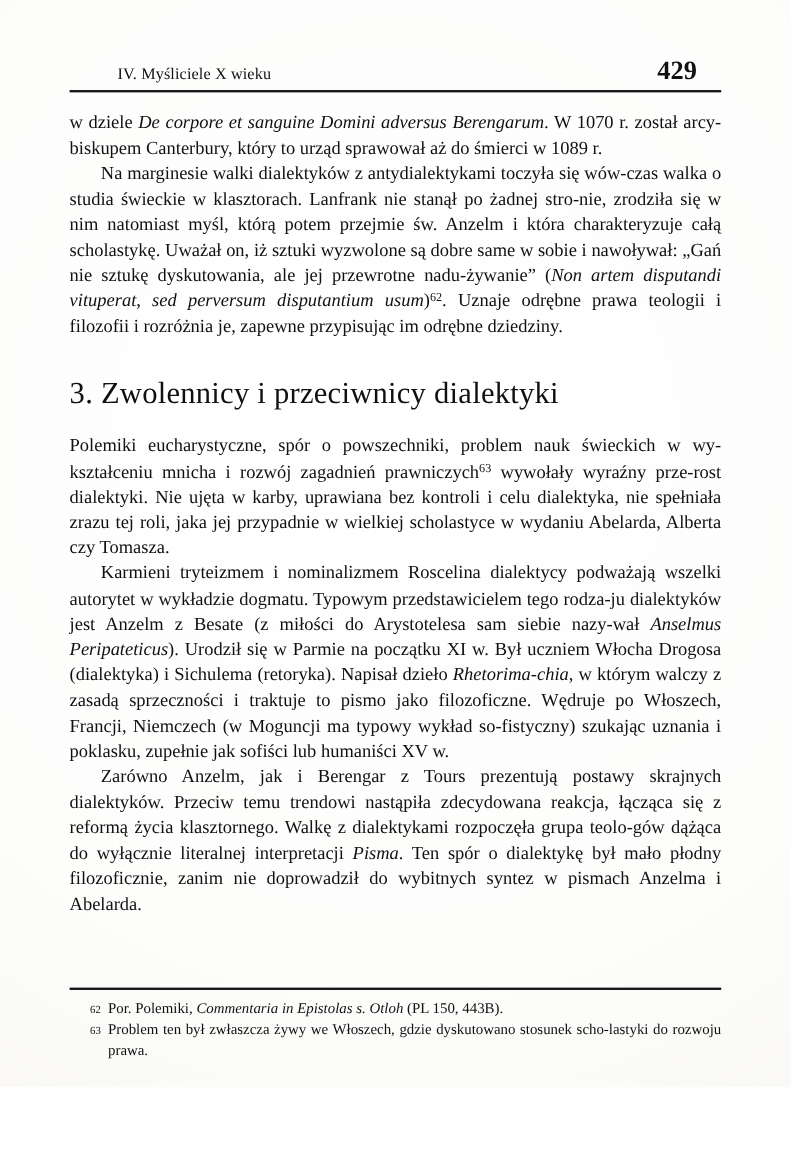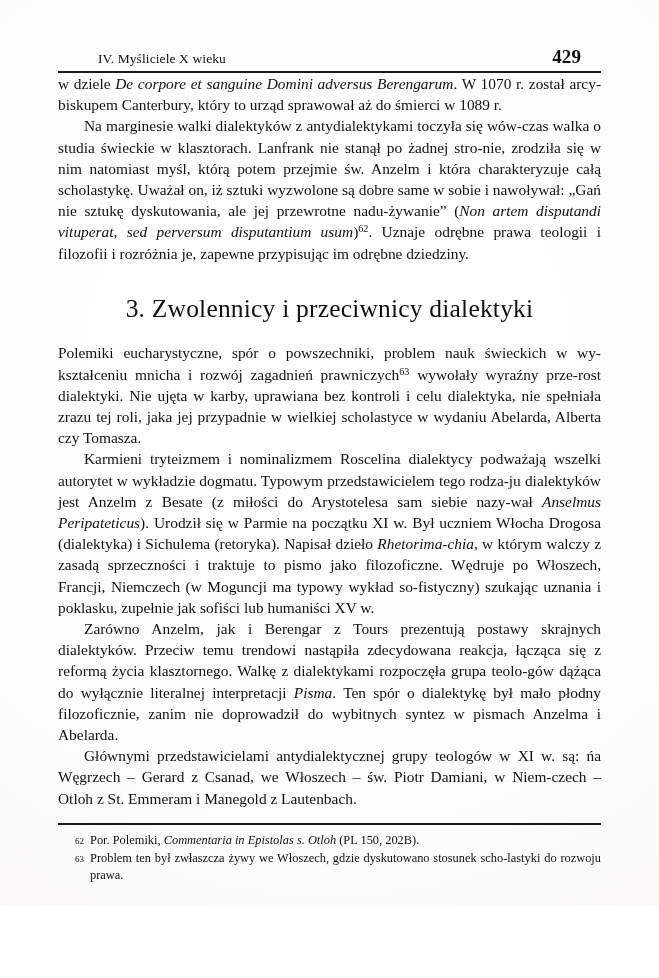--- a/index.html
+++ b/index.html
@@ -32,32 +32,33 @@
     justify-content: space-between;
     padding: 0 20px 0 40px;
     font-size: 13.5px;
     letter-spacing: 0.1px;
   }
   .runhead-title {
     font-size: 13.5px;
     font-variant: normal;
   }
   .runhead-folio {
-    font-size: 19px;
+    font-size: 22px;
     font-weight: 700;
   }
   .rule-head {
     margin: 3px 0 0 0;
     height: 2px;
     background: #1a1a1a;
     width: 100%;
   }
 
   
   .body {
+    margin-top: 15px;
     font-size: 15.4px;
     line-height: 21.2px;
     text-align: justify;
     text-justify: inter-word;
     hyphens: manual;
     -webkit-hyphens: manual;
   }
   p.para {
     margin: 0;
     text-indent: 26px;
@@ -72,21 +73,20 @@
     font-size: 0.66em;
     vertical-align: 0.45em;
     line-height: 0;
   }
 
   
   h2.section-heading {
     margin: 30px 0 18px 0;
     font-size: 25.5px;
     font-weight: 400;
-    text-align: center;
     letter-spacing: 0.2px;
     line-height: 1.2;
   }
 
   
   .footnotes {
     position: absolute;
     left: 58px;
     right: 58px;
     bottom: 22px;
@@ -136,30 +136,29 @@
 
     <h2 class="section-heading">3. Zwolennicy i przeciwnicy dialektyki</h2>
 
     <p class="para noindent"><span>Polemiki eucharystyczne, spór o powszechniki, problem nauk świeckich w wy-kształceniu mnicha i rozwój zagadnień prawniczych</span><sup>63</sup><span> wywołały wyraźny prze-rost dialektyki. Nie ujęta w karby, uprawiana bez kontroli i celu dialektyka, nie spełniała zrazu tej roli, jaka jej przypadnie w wielkiej scholastyce w wydaniu Abelarda, Alberta czy Tomasza.</span></p>
 
 
     <p class="para"><span>Karmieni tryteizmem i nominalizmem Roscelina dialektycy podważają wszelki autorytet w wykładzie dogmatu. Typowym przedstawicielem tego rodza-ju dialektyków jest Anzelm z Besate (z miłości do Arystotelesa sam siebie nazy-wał </span><i>Anselmus Peripateticus</i><span>). Urodził się w Parmie na początku XI w. Był uczniem Włocha Drogosa (dialektyka) i Sichulema (retoryka). Napisał dzieło </span><i>Rhetorima-chia</i><span>, w którym walczy z zasadą sprzeczności i traktuje to pismo jako filozoficzne. Wędruje po Włoszech, Francji, Niemczech (w Moguncji ma typowy wykład so-fistyczny) szukając uznania i poklasku, zupełnie jak sofiści lub humaniści XV w.</span></p>
 
     <p class="para"><span>Zarówno Anzelm, jak i Berengar z Tours prezentują postawy skrajnych dialektyków. Przeciw temu trendowi nastąpiła zdecydowana reakcja, łącząca się z reformą życia klasztornego. Walkę z dialektykami rozpoczęła grupa teolo-gów dążąca do wyłącznie literalnej interpretacji </span><i>Pisma</i><span>. Ten spór o dialektykę był mało płodny filozoficznie, zanim nie doprowadził do wybitnych syntez w pismach Anzelma i Abelarda.</span></p>
 
-    <p class="para"><span>Głównymi przedstawicielami antydialektycznej grupy teologów w XI w. są: ńa Węgrzech – Gerard z Csanad, we Włoszech – św. Piotr Damiani, w Niem-czech – Otloh z St. Emmeram i Manegold z Lautenbach.</span></p>
 
   </div>
 
   <div class="footnotes">
     <div class="rule-foot"></div>
 
     <div class="fn">
       <span class="fn-marker">62</span>
-      <span class="fn-text"><span>Por. Polemiki, </span><i>Commentaria in Epistolas s. Otloh</i><span> (PL 150, 202B).</span></span>
+      <span class="fn-text"><span>Por. Polemiki, </span><i>Commentaria in Epistolas s. Otloh</i><span> (PL 150, 443B).</span></span>
     </div>
 
     <div class="fn">
       <span class="fn-marker">63</span>
       <span class="fn-text"><span>Problem ten był zwłaszcza żywy we Włoszech, gdzie dyskutowano stosunek scho-lastyki do rozwoju prawa.</span></span>
     </div>
   </div>
 
 </div>
 

